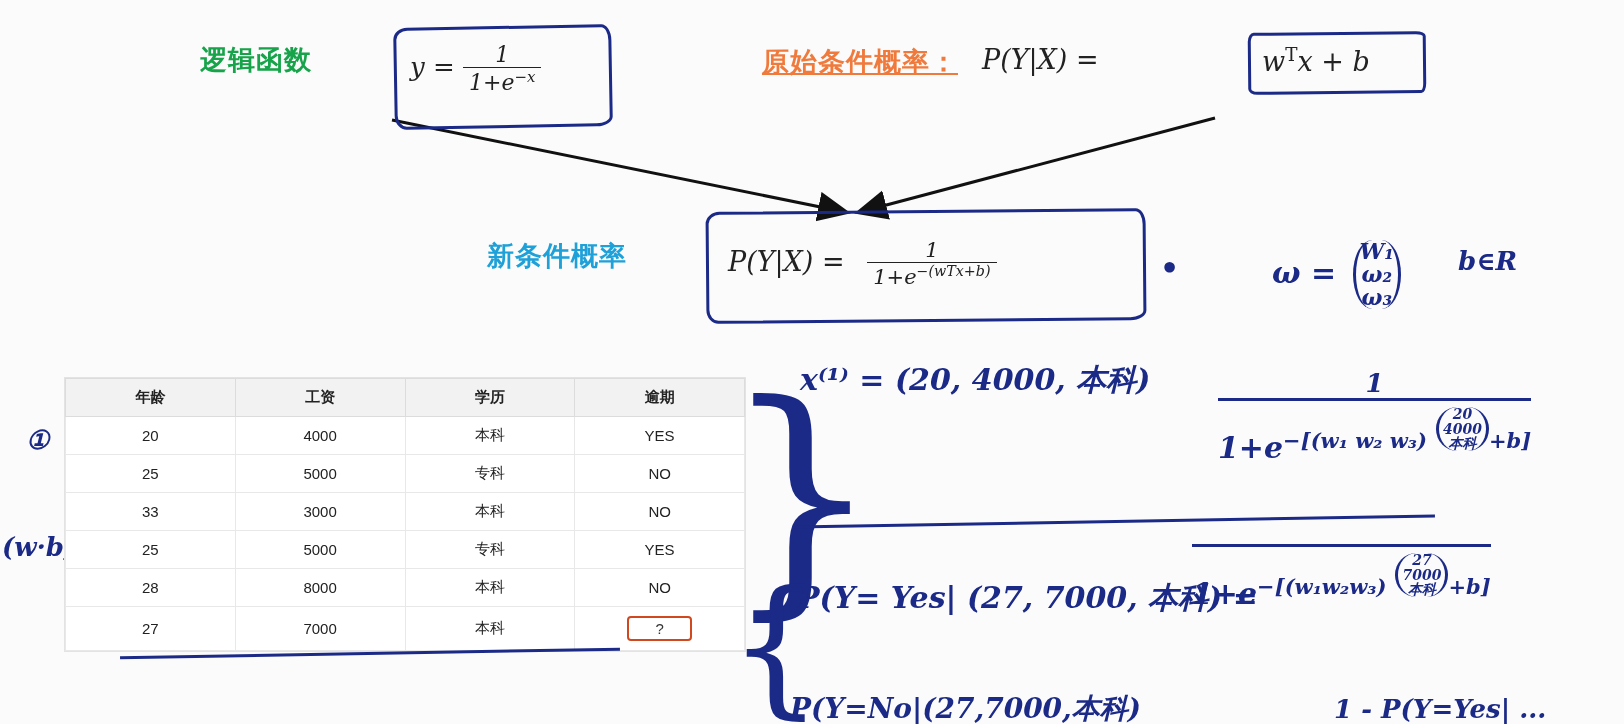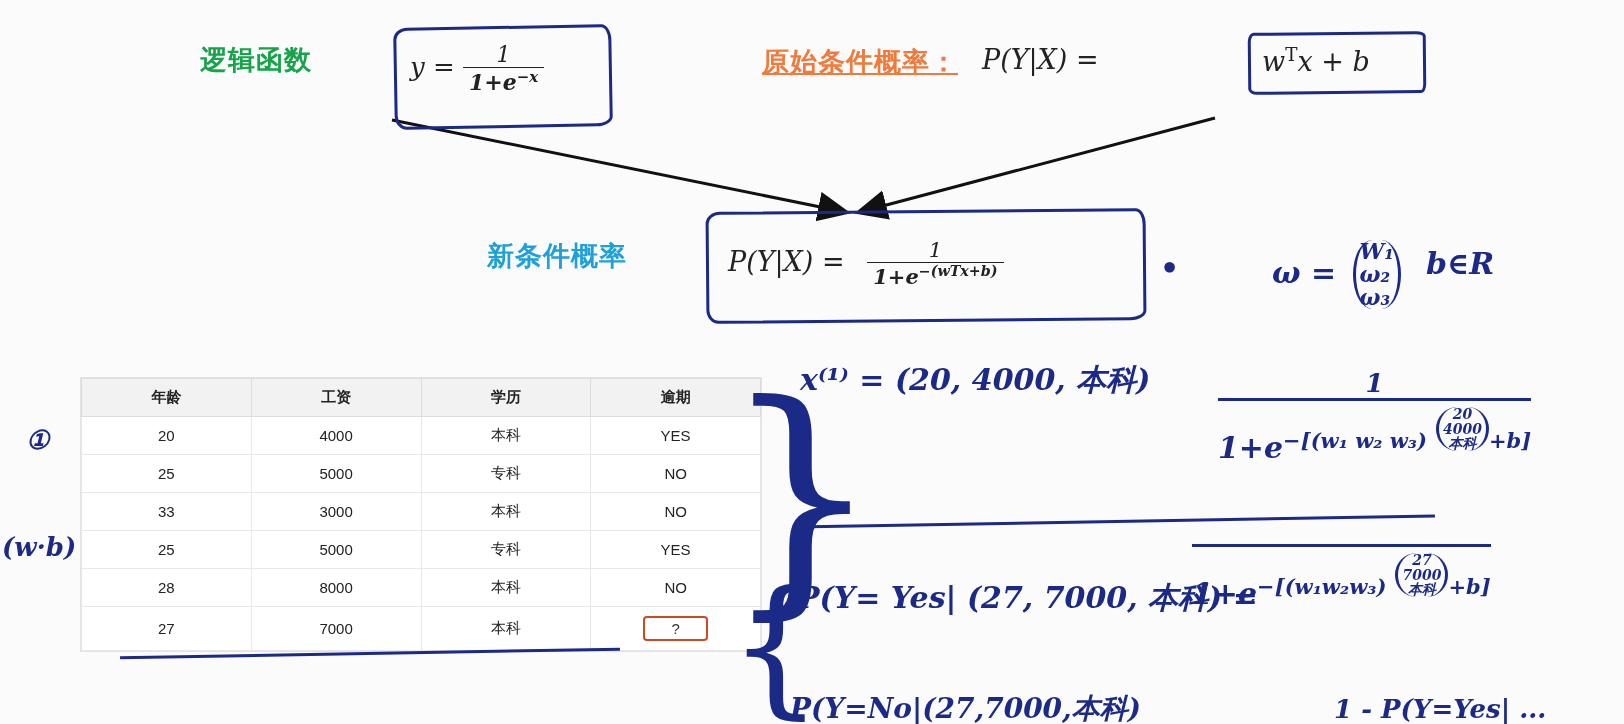--- a/index.html
+++ b/index.html
@@ -33,21 +33,21 @@
     color:#222;
     white-space:nowrap;
   }
   .frac{
     display:inline-block;
     vertical-align:middle;
     text-align:center;
     font-style:italic;
   }
   .frac .num{display:block;padding:0 6px;}
-  .frac .den{display:block;border-top:1.6px solid #222;padding:0 6px;font-weight:bold;}
+  .frac .den{display:block;border-top:1.6px solid #222;padding:0 6px;}
   .sup{font-size:.68em;vertical-align:super;font-style:italic;}
   .supr{font-size:.68em;vertical-align:super;font-style:normal;}
 
   
   .penbox{
     border:3px solid #1b2a86;
     border-radius:14px 10px 16px 12px / 12px 16px 10px 14px;
     box-sizing:border-box;
   }
   .penbox2{
@@ -57,21 +57,20 @@
   }
 
   
   .tbl{
     position:absolute;
     border-collapse:collapse;
     background:#0f172a;
     font-size:15px;
     color:#222;
     box-shadow:0 0 0 1px #e3e3e3;
-    margin-left:16px;
   }
   .tbl th{
     background:#f2f2f2;
     font-weight:bold;
     font-size:15px;
     padding:9px 0;
     border:1px solid #dcdcdc;
     text-align:center;
   }
   .tbl td{
@@ -95,20 +94,21 @@
     font-style:italic;
     white-space:nowrap;
     font-weight:bold;
   }
   .hfrac{display:inline-block;text-align:center;vertical-align:middle;}
   .hfrac .hnum{display:block;}
   .hfrac .hden{display:block;border-top:3px solid #1b2a86;padding-top:2px;}
   .colvec{
     display:inline-block;
     vertical-align:middle;
+    text-align:center;
     line-height:1.05;
     padding:0 4px;
     border-left:3px solid #1b2a86;
     border-right:3px solid #1b2a86;
     border-radius:40%/50%;
   }
   .colvec span{display:block;}
 
   .underline-hand{
     position:absolute;
@@ -171,21 +171,21 @@
 
   <div class="abs hand" style="left:1272px;top:240px;font-size:30px;">
     <span>ω =</span>
     <span class="colvec" style="font-size:22px;margin-left:6px;">
       <span>W₁</span>
       <span>ω₂</span>
       <span>ω₃</span>
     </span>
   </div>
 
-  <div class="abs hand" style="left:1426px;top:246px;font-size:30px;">b∈R</div>
+  <div class="abs hand" style="left:1458px;top:246px;font-size:26px;">b∈R</div>
 
   <div class="abs hand" style="left:26px;top:425px;font-size:26px;">①</div>
   <div class="abs hand" style="left:2px;top:532px;font-size:26px;">(w·b)</div>
 
   <table class="tbl" style="left:65px;top:378px;width:680px;">
     <thead>
       <tr>
         <th style="width:25%">年龄</th>
         <th style="width:25%">工资</th>
         <th style="width:25%">学历</th>

